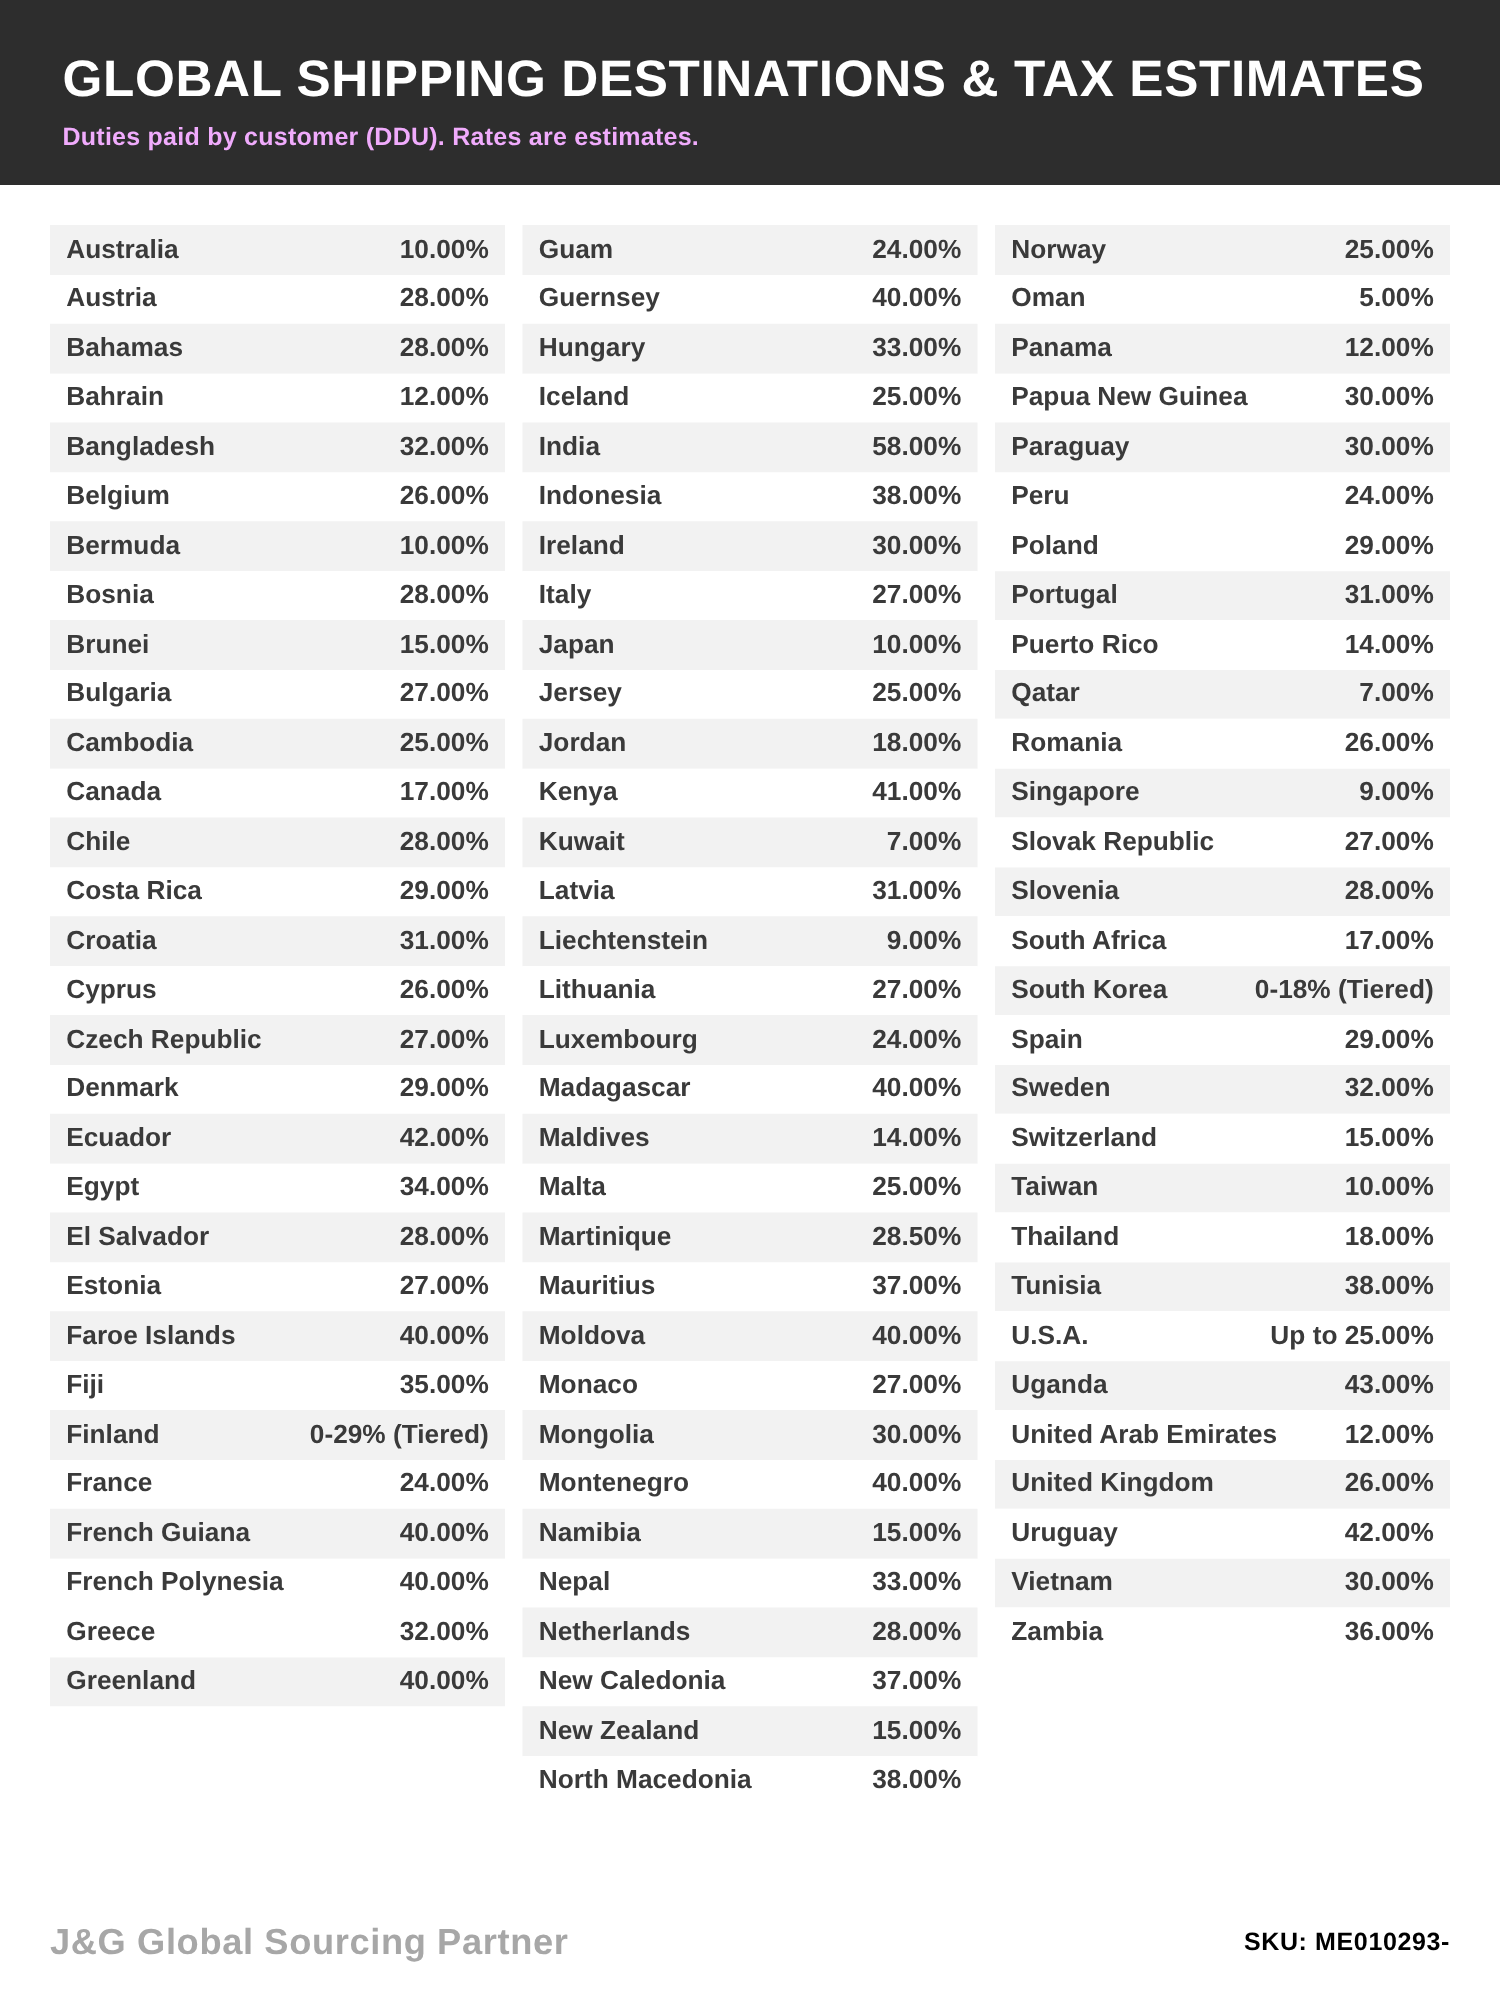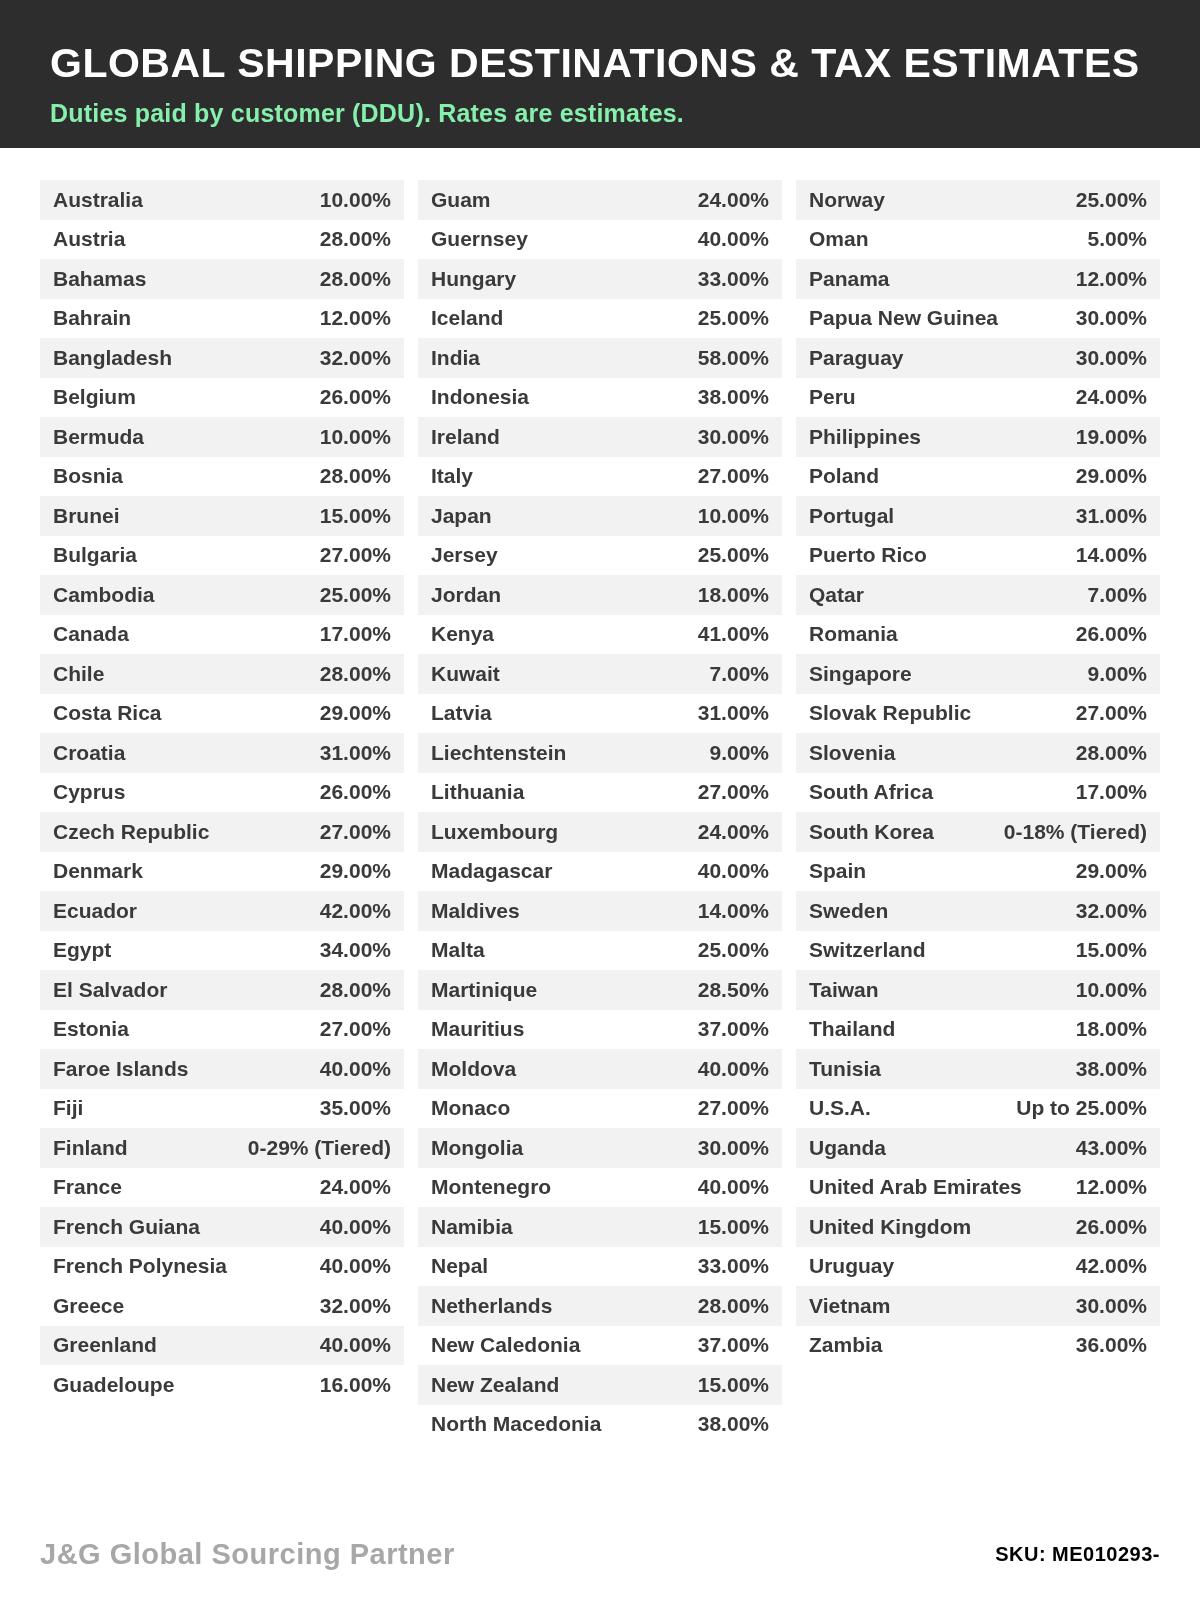--- a/index.html
+++ b/index.html
@@ -26,23 +26,23 @@
   }
   .header .title {
     font-size: 41px;
     font-weight: 700;
     letter-spacing: 0.5px;
     color: #ffffff;
     white-space: nowrap;
   }
   .header .subtitle {
     margin-top: 12px;
-    font-size: 25px;
+    font-size: 20px;
     font-weight: 700;
-    color: #86efac;
+    color: #f0abfc;
     letter-spacing: 0.2px;
   }
   .table-area {
     padding: 32px 40px 0 40px;
     display: grid;
     grid-template-columns: 1fr 1fr 1fr;
     column-gap: 14px;
     align-items: start;
     flex: 0 0 auto;
   }
@@ -222,24 +222,20 @@
           <span class="rate">40.00%</span>
         </div>
         <div class="row">
           <span class="country">Greece</span>
           <span class="rate">32.00%</span>
         </div>
         <div class="row alt">
           <span class="country">Greenland</span>
           <span class="rate">40.00%</span>
         </div>
-        <div class="row">
-          <span class="country">Guadeloupe</span>
-          <span class="rate">16.00%</span>
-        </div>
       </div>
     <div class="col">
         <div class="row alt">
           <span class="country">Guam</span>
           <span class="rate">24.00%</span>
         </div>
         <div class="row">
           <span class="country">Guernsey</span>
           <span class="rate">40.00%</span>
         </div>
@@ -381,24 +377,20 @@
           <span class="country">Papua New Guinea</span>
           <span class="rate">30.00%</span>
         </div>
         <div class="row alt">
           <span class="country">Paraguay</span>
           <span class="rate">30.00%</span>
         </div>
         <div class="row">
           <span class="country">Peru</span>
           <span class="rate">24.00%</span>
-        </div>
-        <div class="row alt">
-          <span class="country">Philippines</span>
-          <span class="rate">19.00%</span>
         </div>
         <div class="row">
           <span class="country">Poland</span>
           <span class="rate">29.00%</span>
         </div>
         <div class="row alt">
           <span class="country">Portugal</span>
           <span class="rate">31.00%</span>
         </div>
         <div class="row">

